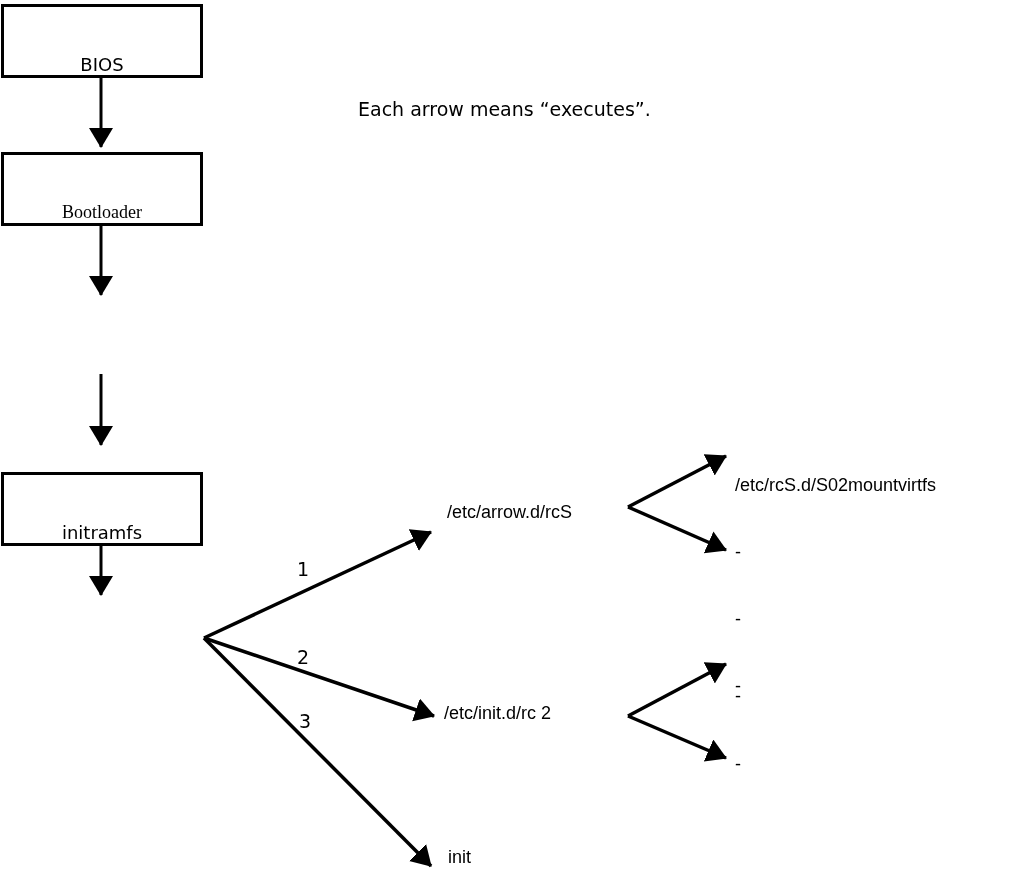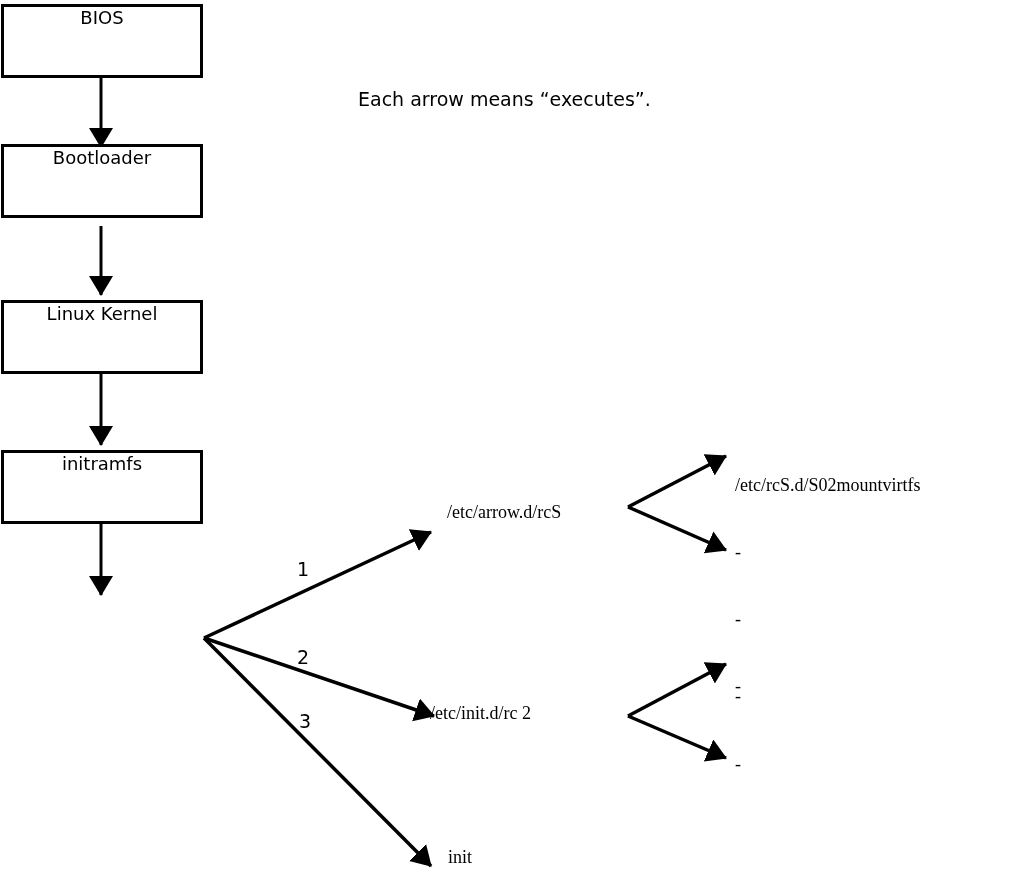--- a/index.html
+++ b/index.html
@@ -19,51 +19,51 @@
   }
   .node-box {
     position: absolute;
     left: 1px;
     width: 202px;
     height: 74px;
     border: 3px solid #000000;
     box-sizing: border-box;
     background: #ffffff;
     display: flex;
-    align-items: flex-start;
+    align-items: flex-end;
     justify-content: center;
     font-size: 18px;
   }
   .box-bios        { top: 4px; }
-  .box-bootloader  { top: 144px; }
+  .box-bootloader  { top: 152px; font-family: Liberation Serif, serif; }
   .box-kernel      { top: 300px; }
-  .box-initramfs   { top: 450px; }
+  .box-initramfs   { top: 472px; }
   .box-init        { top: 600px; }
   .note {
     position: absolute;
     left: 358px;
-    top: 88px;
+    top: 98px;
     font-size: 19px;
     white-space: nowrap;
   }
   .order-num {
     position: absolute;
     font-size: 19px;
   }
   .order-1 { left: 297px; top: 558px; }
   .order-2 { left: 297px; top: 646px; }
   .order-3 { left: 299px; top: 710px; }
   .mono {
-    font-family: Liberation Serif, serif;
+    font-family: Liberation Sans, sans-serif;
     font-size: 18px;
     white-space: pre;
   }
   .target-label { position: absolute; }
   .label-rcs   { left: 447px; top: 502px; }
-  .label-rc2   { left: 430px; top: 703px; }
+  .label-rc2   { left: 444px; top: 703px; }
   .label-getty { left: 448px; top: 847px; }
   .script-block {
     position: absolute;
     left: 735px;
   }
   .block-rcs { top: 431px; }
   .block-rcs .script-line { height: 25px; line-height: 25px; }
   .block-rc2 { top: 641px; }
   .block-rc2 .script-line { height: 26px; line-height: 26px; }
 </style>
@@ -94,23 +94,20 @@
     <line x1="628" y1="716" x2="726" y2="664" stroke="#000000" stroke-width="3.5" marker-end="url(#ah)"></line>
     <line x1="628" y1="716" x2="726" y2="758" stroke="#000000" stroke-width="3.5" marker-end="url(#ah)"></line>
   </svg>
 
   <div class="node-box box-bios">
     <span>BIOS</span>
   </div>
   <div class="node-box box-bootloader">
     <span>Bootloader</span>
   </div>
-  <div class="node-box box-kernel">
-    <span>Linux Kernel</span>
-  </div>
   <div class="node-box box-initramfs">
     <span>initramfs</span>
   </div>
 
   <div class="note">Each arrow means “executes”.</div>
 
   <div class="order-num order-1">1</div>
   <div class="order-num order-2">2</div>
   <div class="order-num order-3">3</div>
 

